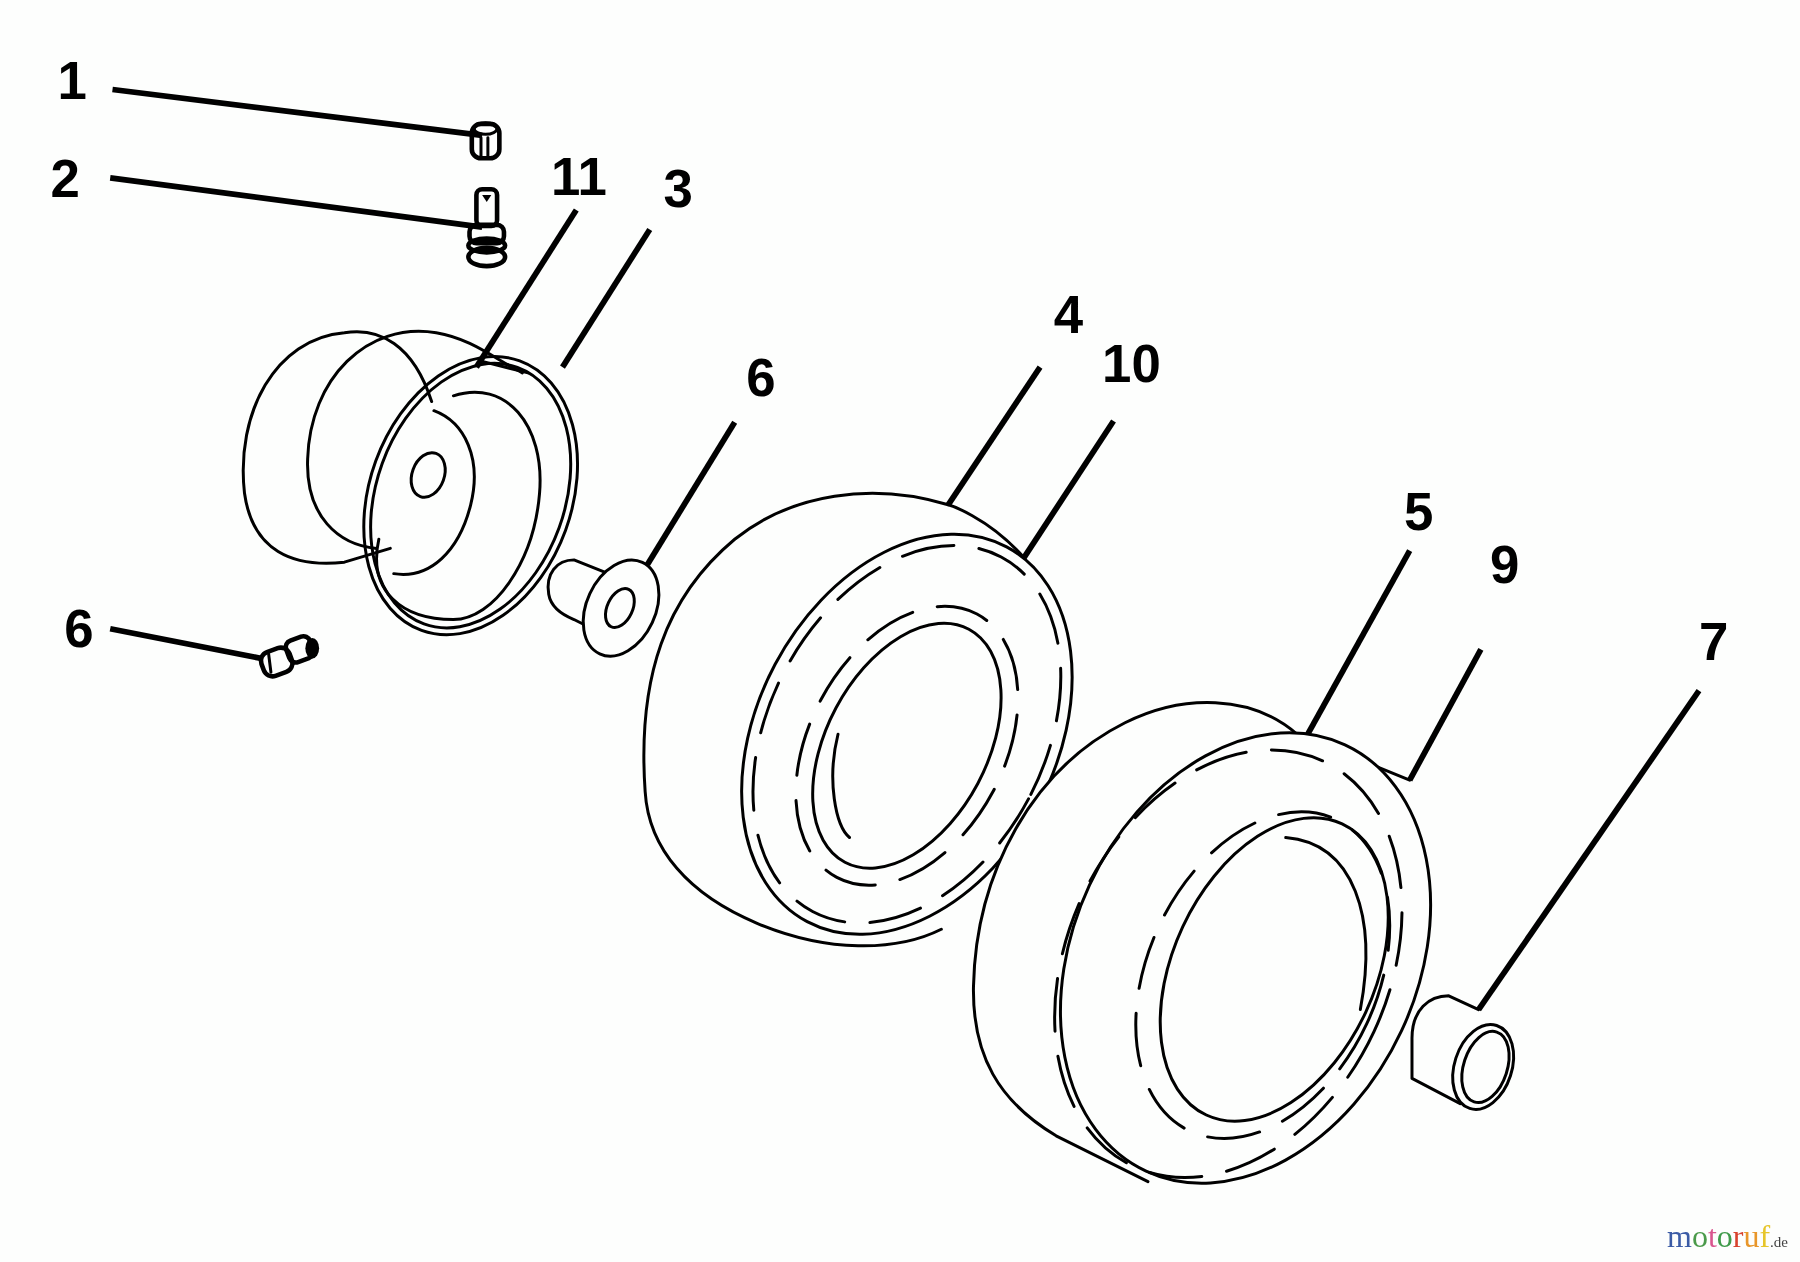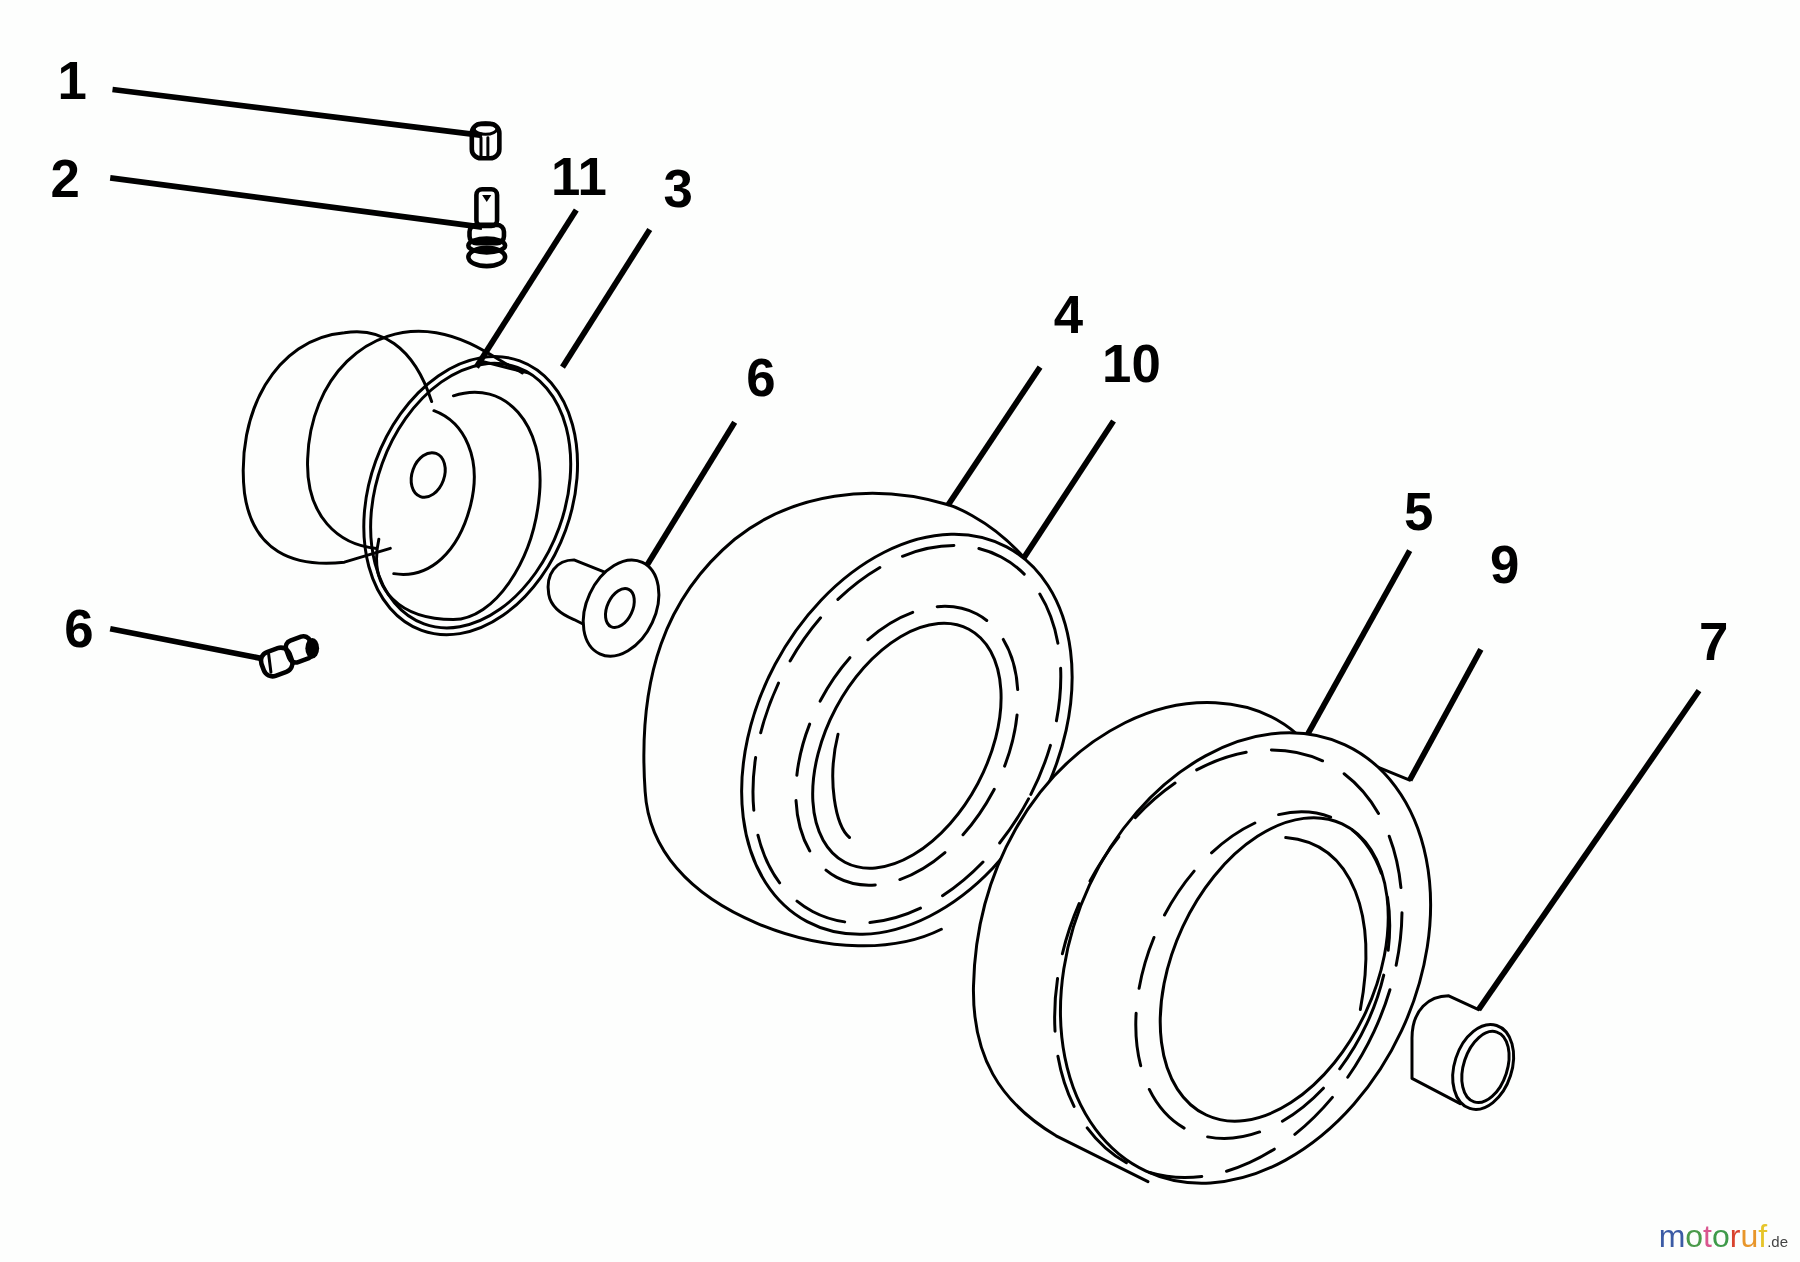--- a/index.html
+++ b/index.html
@@ -7,21 +7,21 @@
   #diagram { position: absolute; left: 0; top: 0; width: 1800px; height: 1262px; }
   .callout-label { font-family: "Liberation Sans", sans-serif; font-weight: bold; font-size: 46px; fill: #000; }
   .leader { stroke: #000; stroke-width: 5; stroke-linecap: butt; fill: none; }
   .part { stroke: #000; stroke-width: 2.6; fill: none; stroke-linecap: round; stroke-linejoin: round; }
   .part-fill { stroke: #000; stroke-width: 2.6; fill: #fdfefd; stroke-linecap: round; stroke-linejoin: round; }
   .dash { stroke: #000; stroke-width: 2.6; fill: none; stroke-dasharray: 46 22; stroke-linecap: round; }
   .thick { stroke: #000; stroke-width: 4; fill: none; }
   .solid-dark { fill: #000; }
   #watermark {
     position: absolute; right: 12px; bottom: 10px;
-    font-family: Liberation Sans, sans-serif; font-size: 32px; letter-spacing: 0px;
+    font-family: Liberation Serif, serif; font-size: 32px; letter-spacing: 0px;
     white-space: nowrap; line-height: 1;
   }
   #watermark .tld { font-size: 15px; color: #444; }
 </style>
 </head>
 <body>
 
 <svg id="diagram" viewBox="0 0 1568 1100" preserveAspectRatio="none" xmlns="http://www.w3.org/2000/svg">
 
   <g>

